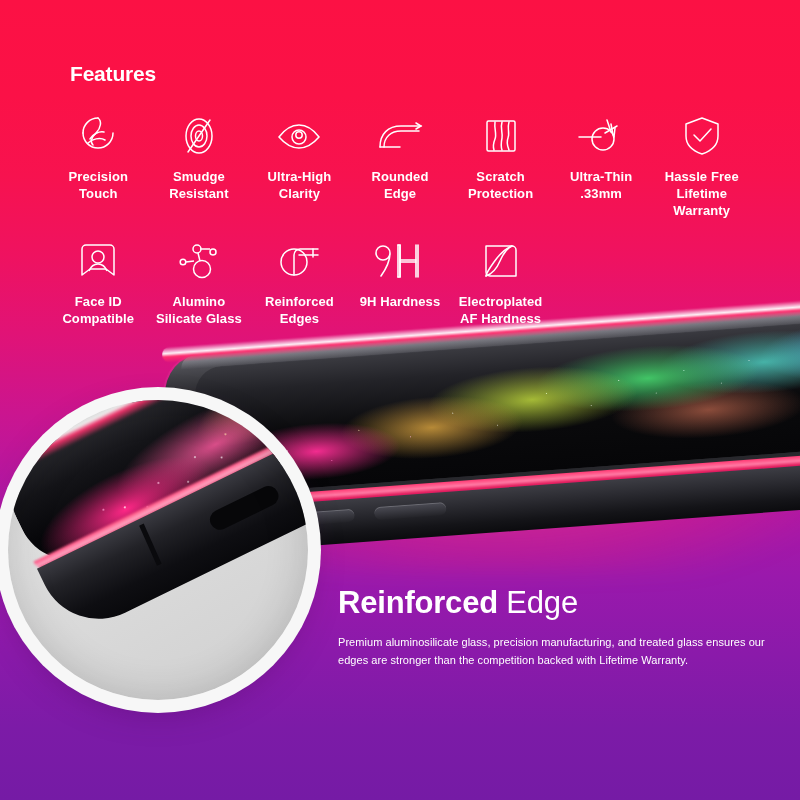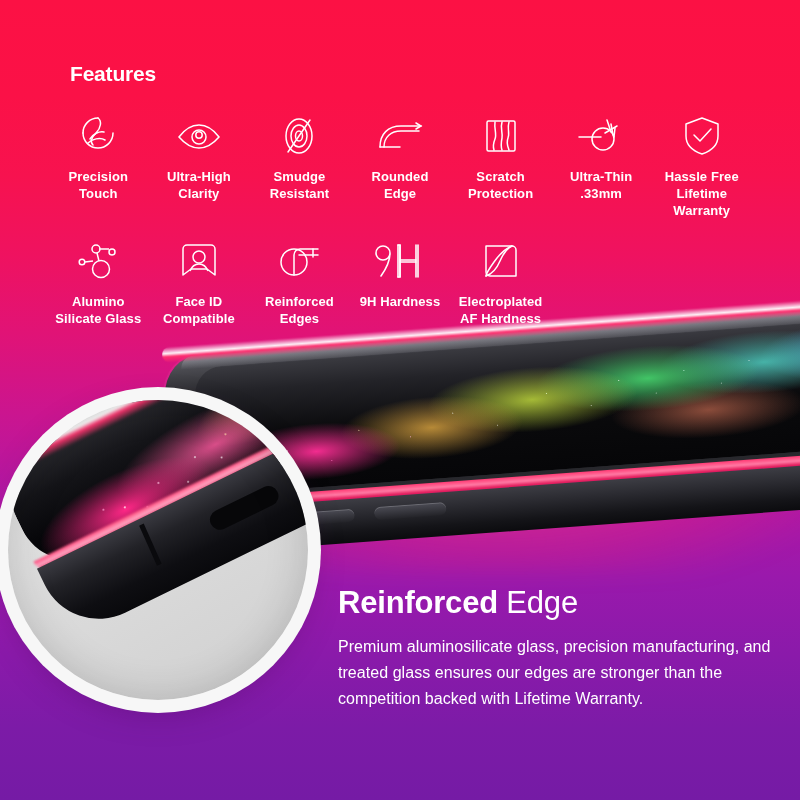--- a/index.html
+++ b/index.html
@@ -224,21 +224,21 @@
   .copy{
     position:absolute;left:338px;top:586px;width:440px;
   }
   .copy-title{
     font-size:31px;color:#ffffff;margin:0 0 14px 0;
     letter-spacing:-0.2px;line-height:1.1;
   }
   .copy-title .b{font-weight:bold;}
   .copy-title .l{font-weight:300;}
   .copy-body{
-    font-size:16px;color:#ffffff;line-height:1.62;
+    font-size:11px;color:#ffffff;line-height:1.62;
     letter-spacing:.05px;margin:0;
   }
 </style>
 </head>
 <body>
 
 <div class="stage">
 
   <div class="features-title">Features</div>
 
@@ -253,41 +253,41 @@
           <path d="M13 24c3-5 9-8 14-7"></path>
           <path d="M11 28c4-4 12-6 17-3"></path>
         </svg>
       </span>
       <span class="feat-label">Precision
 Touch</span>
     </div>
 
     <div class="feature">
       <span class="feat-icon">
-        <svg width="46" height="34" viewBox="0 0 46 34" fill="none" stroke="#fff" stroke-width="1.5" stroke-linecap="round">
-          <path d="M3 18c6-8 13-12 20-12s14 4 20 12c-6 7-13 11-20 11S9 25 3 18z"></path>
-          <circle cx="23" cy="18" r="7"></circle>
-          <circle cx="23" cy="16" r="3.2"></circle>
-        </svg>
-      </span>
-      <span class="feat-label">Ultra-High
-Clarity</span>
-    </div>
-
-    <div class="feature">
-      <span class="feat-icon">
         <svg width="38" height="44" viewBox="0 0 38 44" fill="none" stroke="#fff" stroke-width="1.5" stroke-linecap="round">
           <ellipse cx="19" cy="22" rx="13" ry="17"></ellipse>
           <ellipse cx="19" cy="22" rx="8" ry="11"></ellipse>
           <ellipse cx="19" cy="22" rx="3.5" ry="5"></ellipse>
           <path d="M30 6 L8 38"></path>
         </svg>
       </span>
       <span class="feat-label">Smudge
 Resistant</span>
+    </div>
+
+    <div class="feature">
+      <span class="feat-icon">
+        <svg width="46" height="34" viewBox="0 0 46 34" fill="none" stroke="#fff" stroke-width="1.5" stroke-linecap="round">
+          <path d="M3 18c6-8 13-12 20-12s14 4 20 12c-6 7-13 11-20 11S9 25 3 18z"></path>
+          <circle cx="23" cy="18" r="7"></circle>
+          <circle cx="23" cy="16" r="3.2"></circle>
+        </svg>
+      </span>
+      <span class="feat-label">Ultra-High
+Clarity</span>
     </div>
 
     <div class="feature">
       <span class="feat-icon">
         <svg width="48" height="32" viewBox="0 0 48 32" fill="none" stroke="#fff" stroke-width="1.5" stroke-linecap="round">
           <path d="M4 27c0-13 8-21 21-21h20"></path>
           <path d="M8 27c0-10 7-16 17-16h18"></path>
           <path d="M4 27h20"></path>
           <path d="M40 3l5 3-5 3"></path>
         </svg>
@@ -333,42 +333,42 @@
       </span>
       <span class="feat-label">Hassle Free
 Lifetime Warranty</span>
     </div>
   </div>
 
   <div class="icon-row" id="row2">
 
     <div class="feature">
       <span class="feat-icon">
+        <svg width="40" height="40" viewBox="0 0 40 40" fill="none" stroke="#fff" stroke-width="1.5" stroke-linejoin="round">
+          <path d="M4 34V8a4 4 0 0 1 4-4h24a4 4 0 0 1 4 4v26l-8-6H12z"></path>
+          <circle cx="20" cy="16" r="6"></circle>
+          <path d="M11 30c2-5 5-7 9-7s7 2 9 7"></path>
+        </svg>
+      </span>
+      <span class="feat-label">Face ID
+Compatible</span>
+    </div>
+
+    <div class="feature">
+      <span class="feat-icon">
         <svg width="44" height="42" viewBox="0 0 44 42" fill="none" stroke="#fff" stroke-width="1.5">
           <circle cx="25" cy="29" r="8.5"></circle>
           <circle cx="20" cy="9" r="4"></circle>
           <circle cx="36" cy="12" r="3"></circle>
           <circle cx="6" cy="22" r="2.8"></circle>
           <path d="M21 13l2 8M23 9h10M17 21l-8 1"></path>
         </svg>
       </span>
       <span class="feat-label">Alumino
 Silicate Glass</span>
-    </div>
-
-    <div class="feature">
-      <span class="feat-icon">
-        <svg width="40" height="40" viewBox="0 0 40 40" fill="none" stroke="#fff" stroke-width="1.5" stroke-linejoin="round">
-          <path d="M4 34V8a4 4 0 0 1 4-4h24a4 4 0 0 1 4 4v26l-8-6H12z"></path>
-          <circle cx="20" cy="16" r="6"></circle>
-          <path d="M11 30c2-5 5-7 9-7s7 2 9 7"></path>
-        </svg>
-      </span>
-      <span class="feat-label">Face ID
-Compatible</span>
     </div>
 
     <div class="feature">
       <span class="feat-icon">
         <svg width="44" height="40" viewBox="0 0 44 40" fill="none" stroke="#fff" stroke-width="1.5" stroke-linecap="round">
           <circle cx="17" cy="21" r="13"></circle>
           <path d="M17 34V14a6 6 0 0 1 6-6h18"></path>
           <path d="M22 14h19"></path>
           <path d="M36 8v8"></path>
         </svg>

